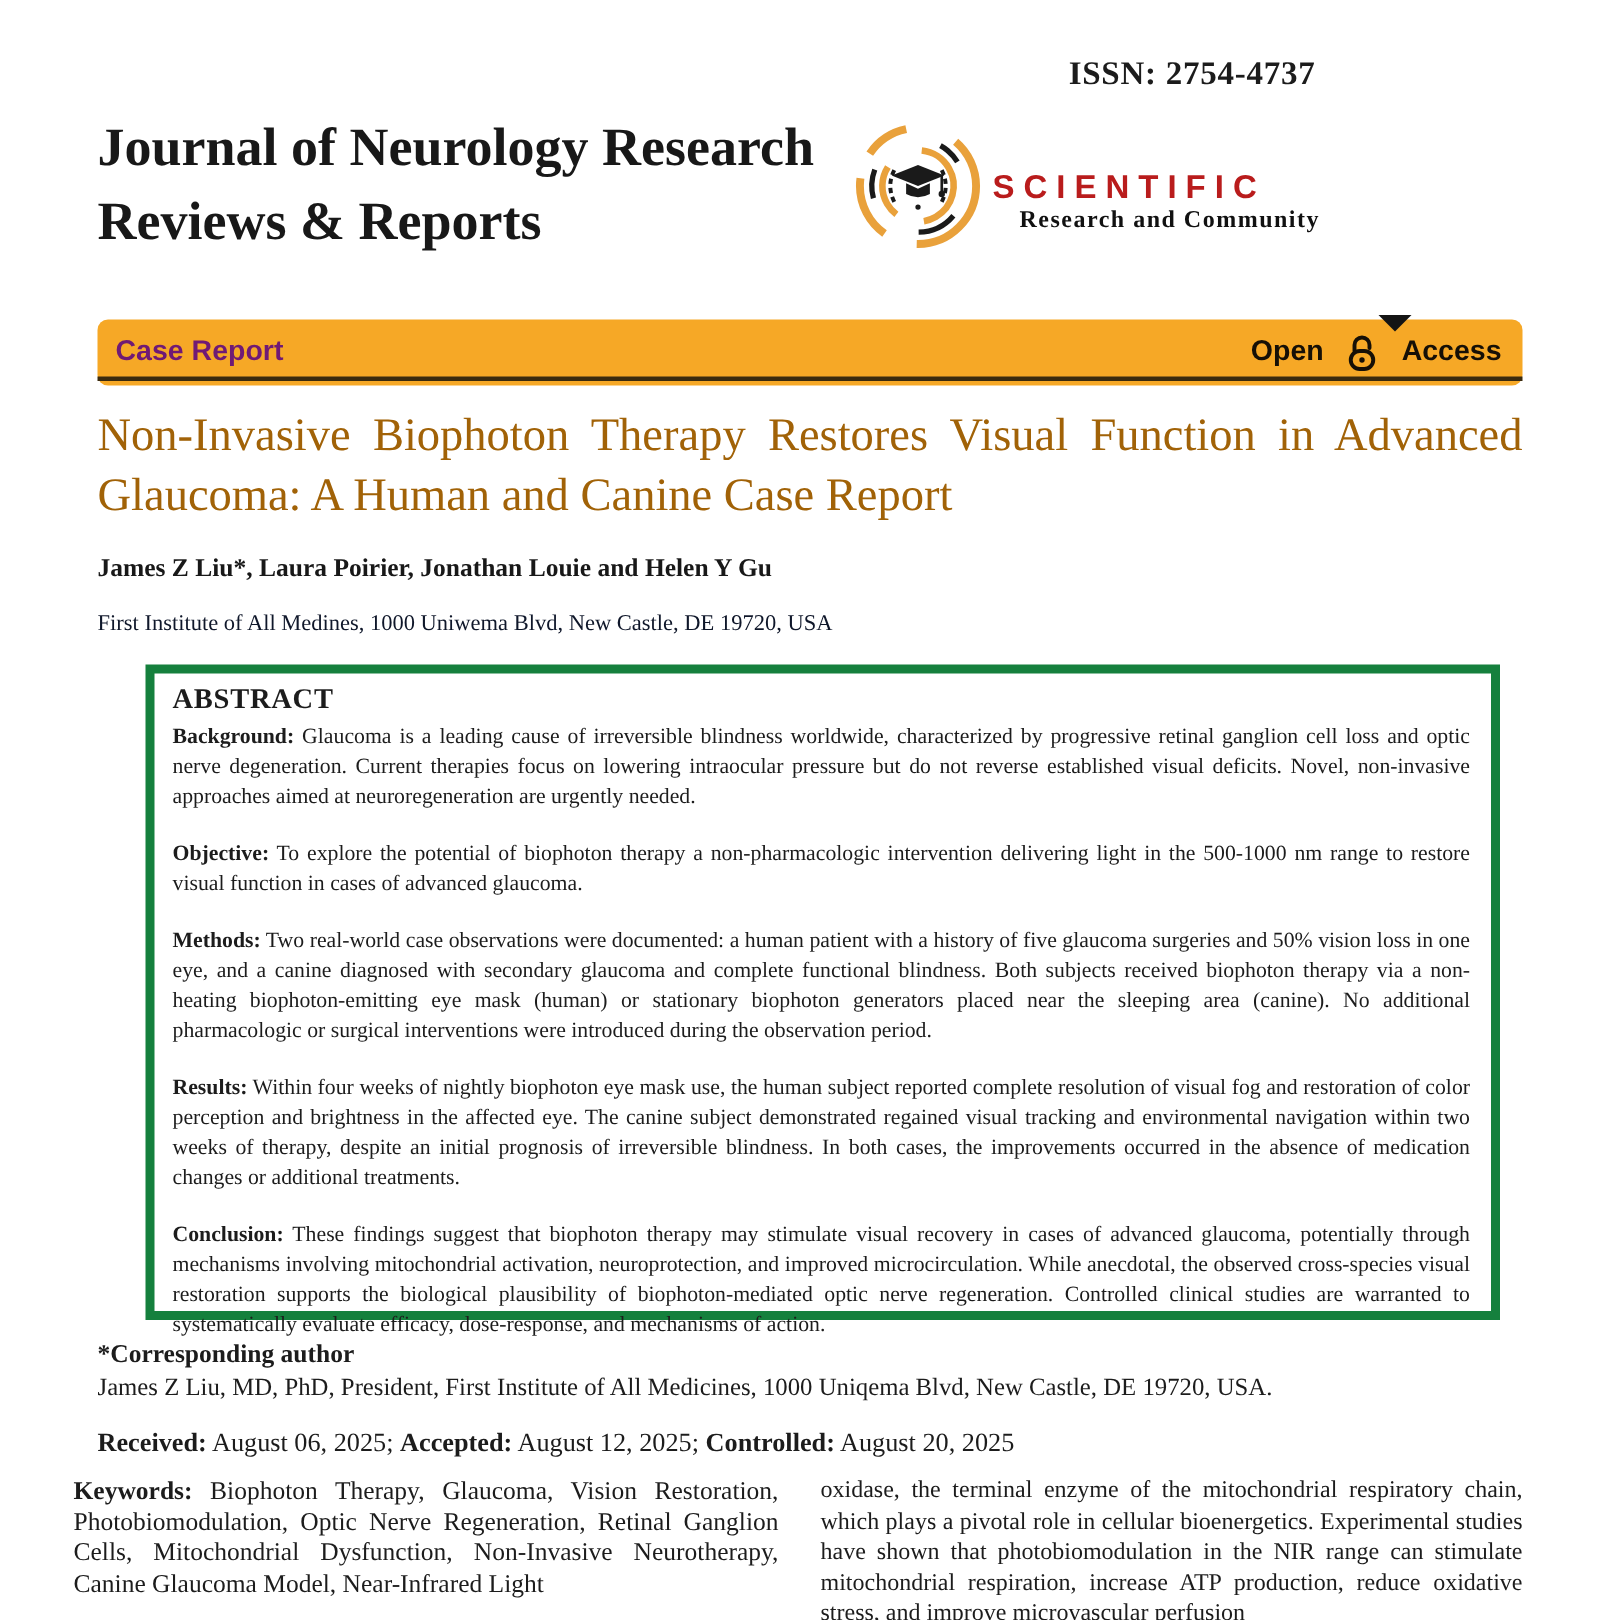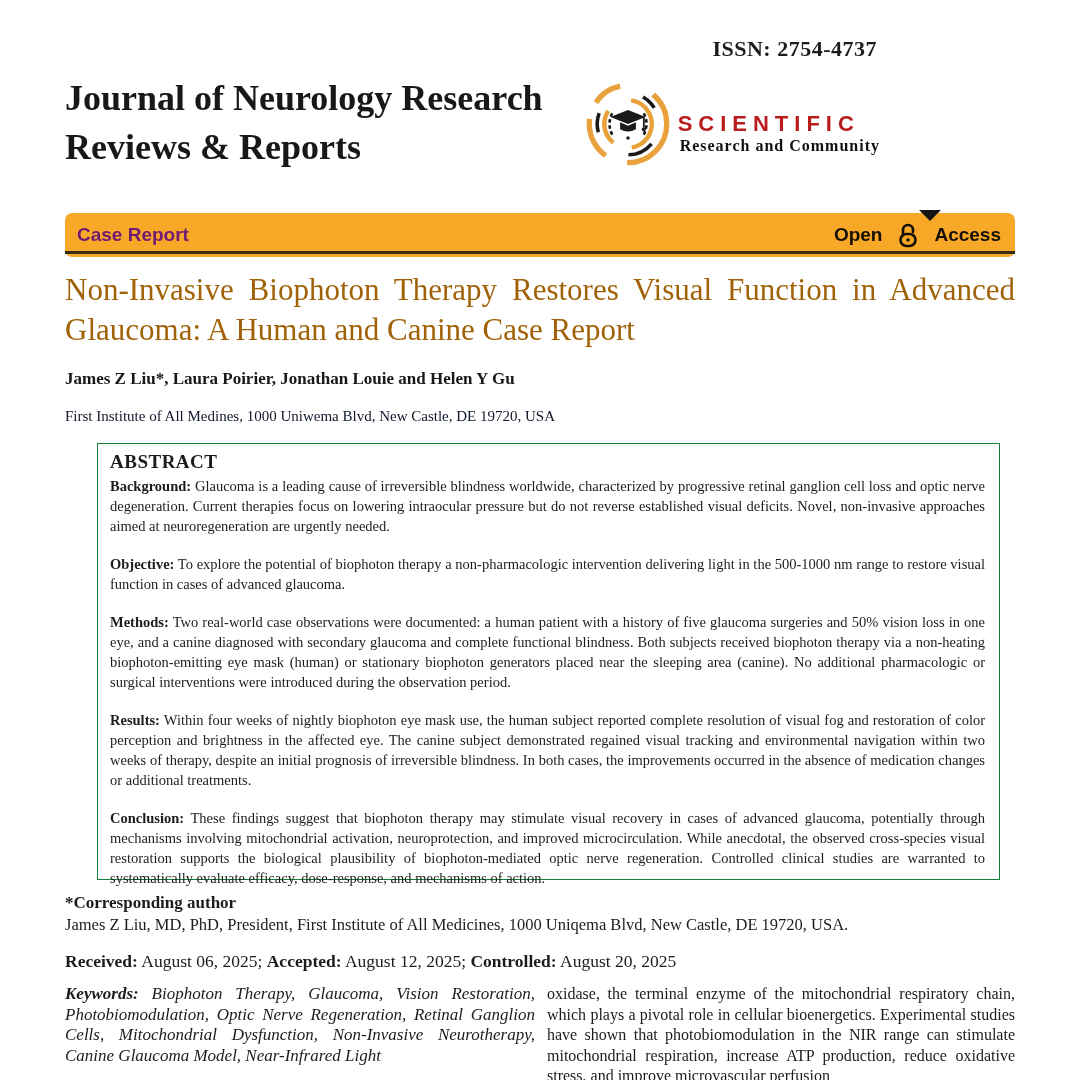--- a/index.html
+++ b/index.html
@@ -7,45 +7,45 @@
   body { font-family:"Liberation Serif", serif; color:#1c1c1c; overflow:hidden; }
   .page { position:relative; width:942px; height:1080px; background:#fff;padding-left:47px; }
 
   .issn { position:absolute; top:36px; right:65px; font-size:22px; font-weight:bold; letter-spacing:0.5px; }
 
   .journal-title { position:absolute; top:74px; left:65px; font-size:36px; font-weight:bold; line-height:49px; color:#181818; }
 
   .logo { position:absolute; top:80px; right:62px; display:flex; align-items:center; gap:6px; }
   .logo-text { display:flex; flex-direction:column; align-items:flex-start; margin-top:14px; }
   .logo-name { font-family:Liberation Sans, sans-serif; font-weight:bold; font-size:22px; letter-spacing:6px; color:#b91c1c; line-height:26px; }
-  .logo-tagline { font-size:16px; font-weight:bold; color:#111; letter-spacing:1px; margin-left:2px; }
+  .logo-tagline { font-size:16px; font-weight:bold; color:#111; letter-spacing:1px; margin-left:18px; }
 
   .banner { position:absolute; left:65px; top:213px; width:950px; height:44px; background:#F6A826; border-radius:7px; }
   .banner-rule { position:absolute; left:0; right:0; bottom:3px; height:3px; background:#3a2a0e; }
   .banner-type { position:absolute; left:12px; top:11px; font-family:"Liberation Sans", sans-serif; font-weight:bold; font-size:19px; color:#701a75; }
   .open-access { position:absolute; right:14px; top:9px; display:flex; align-items:center; gap:16px; font-family:"Liberation Sans", sans-serif; font-weight:bold; font-size:19px; color:#161006; }
   .oa-triangle { position:absolute; top:-12px; left:50%; margin-left:2px; width:0; height:0; border-left:11px solid transparent; border-right:11px solid transparent; border-top:11px solid #141414; }
 
   .paper-title { position:absolute; left:65px; top:270px; width:950px; font-size:31px; line-height:40px; text-align:justify; color:#a16207; font-weight:normal; }
 
   .authors { position:absolute; left:65px; top:369px; font-size:17px; font-weight:bold; color:#181818;text-align:center; }
   .affiliation { position:absolute; left:65px; top:408px; font-size:15px; color:#0f172a; }
 
-  .abstract-box { position:absolute; left:97px; top:443px; width:903px; height:437px; border:1px solid #15803d; padding:7px 14px 8px 12px; }
+  .abstract-box { position:absolute; left:97px; top:443px; width:903px; height:437px; border:6px solid #15803d; padding:7px 14px 8px 12px; }
   .abstract-heading { font-size:19px; font-weight:bold; letter-spacing:0.5px; margin-bottom:3px; }
   .abstract-para { font-size:14.5px; line-height:20px; text-align:justify; margin-bottom:18px; }
   .abstract-para:last-child { margin-bottom:0; }
   .lbl { font-weight:bold; }
 
   .corr-heading { position:absolute; left:65px; top:893px; font-size:17px; font-weight:bold; }
   .corr-text { position:absolute; left:65px; top:915px; font-size:16.5px; }
 
   .dates { position:absolute; left:65px; top:951px; font-size:17.5px; }
 
-  .col-left { position:absolute; left:65px; top:984px; width:470px; font-size:17px; line-height:20.5px; text-align:justify;font-style:italic; }
+  .col-left { position:absolute; left:49px; top:984px; width:470px; font-size:17px; line-height:20.5px; text-align:justify; }
   .col-right { position:absolute; left:547px; top:984px; width:468px; font-size:16px; line-height:20.5px; text-align:justify; }
 </style>
 </head>
 <body>
 
 <div class="page">
 
   <div class="issn">ISSN: 2754-4737</div>
 
   <div class="journal-title">

